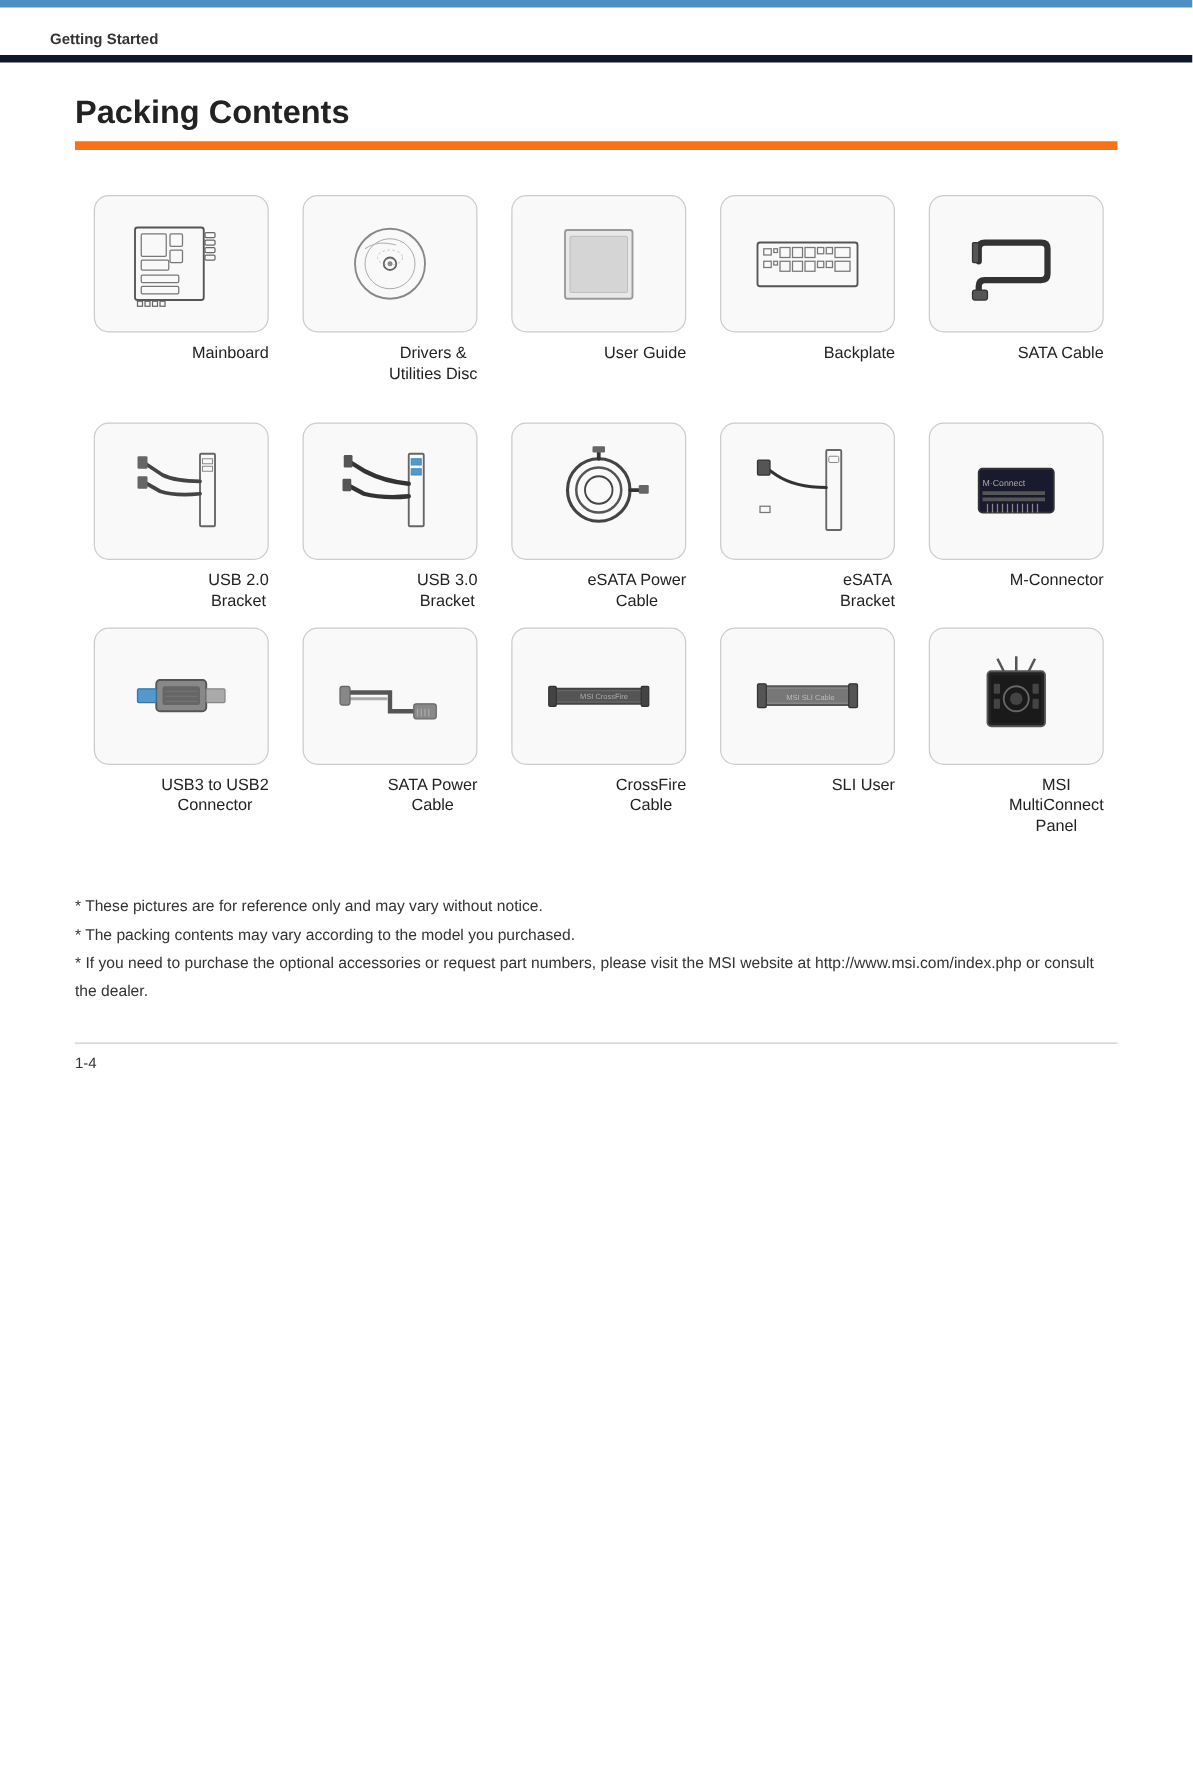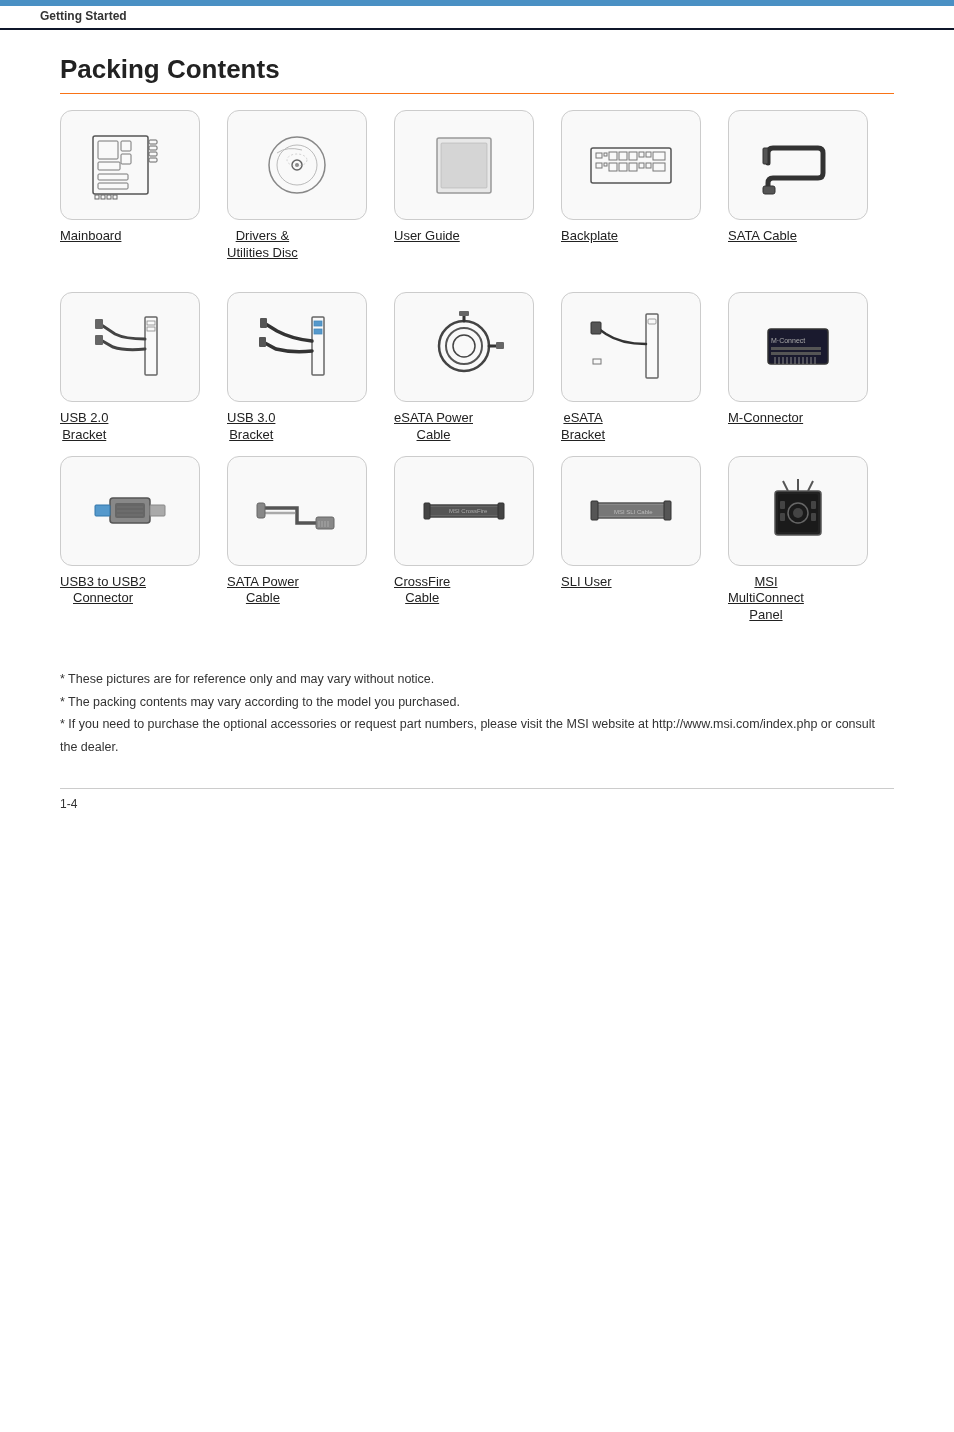--- a/index.html
+++ b/index.html
@@ -15,52 +15,51 @@
       min-height: 1432px;
       background: #fff;
       padding: 0;
     }
     .top-bar {
       background: #4a90c4;
       height: 6px;
       width: 100%;
     }
     .header-section {
-      padding: 0 40px 4px 40px;
-      border-bottom: 2px solid #0f172a;
+      padding: 16px 40px 4px 40px;
+      border-bottom: 6px solid #0f172a;
     }
     .header-label {
       font-size: 12px;
       color: #333;
       font-weight: bold;
     }
     .content-area {
       padding: 24px 60px 30px 60px;
     }
     .section-title {
       font-size: 26px;
       font-weight: bold;
       color: #222;
-      border-bottom: 1px solid #f97316;
+      border-bottom: 7px solid #f97316;
       padding-bottom: 8px;
-      margin-bottom: 16px;
+      margin-bottom: 36px;
       font-family: Arial, sans-serif;
     }
     .items-grid {
       display: flex;
       flex-wrap: wrap;
       gap: 12px;
       margin-bottom: 30px;
     }
     .item-cell {
       display: flex;
       flex-direction: column;
-      align-items: flex-start;
+      align-items: flex-end;
       width: 155px;
-      text-decoration: underline;
     }
     .item-image-box {
       width: 140px;
       height: 110px;
       border: 1.5px solid #ccc;
       border-radius: 12px;
       display: flex;
       align-items: center;
       justify-content: center;
       background: #f9f9f9;

